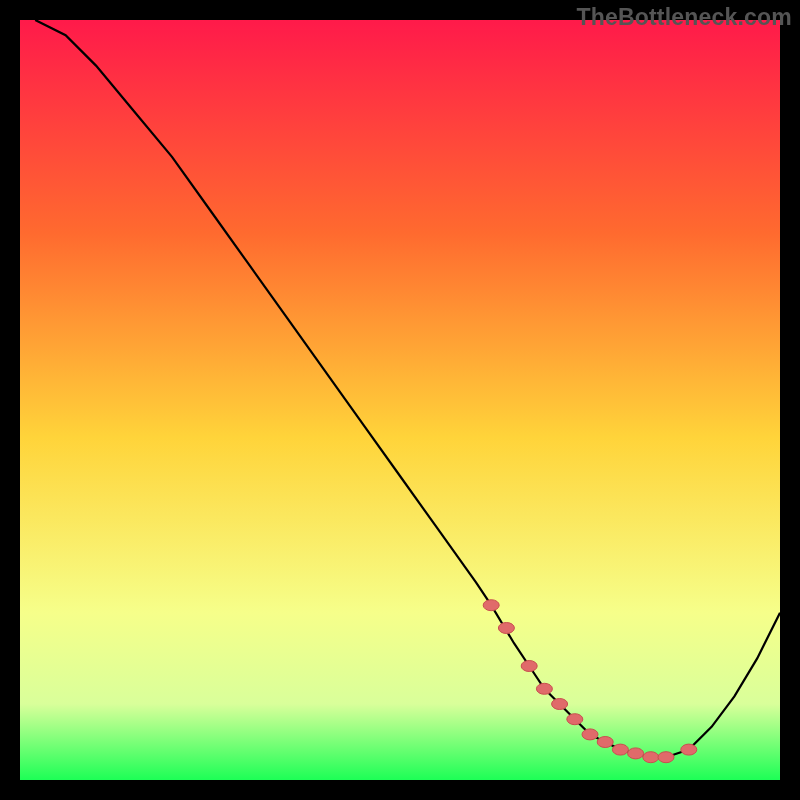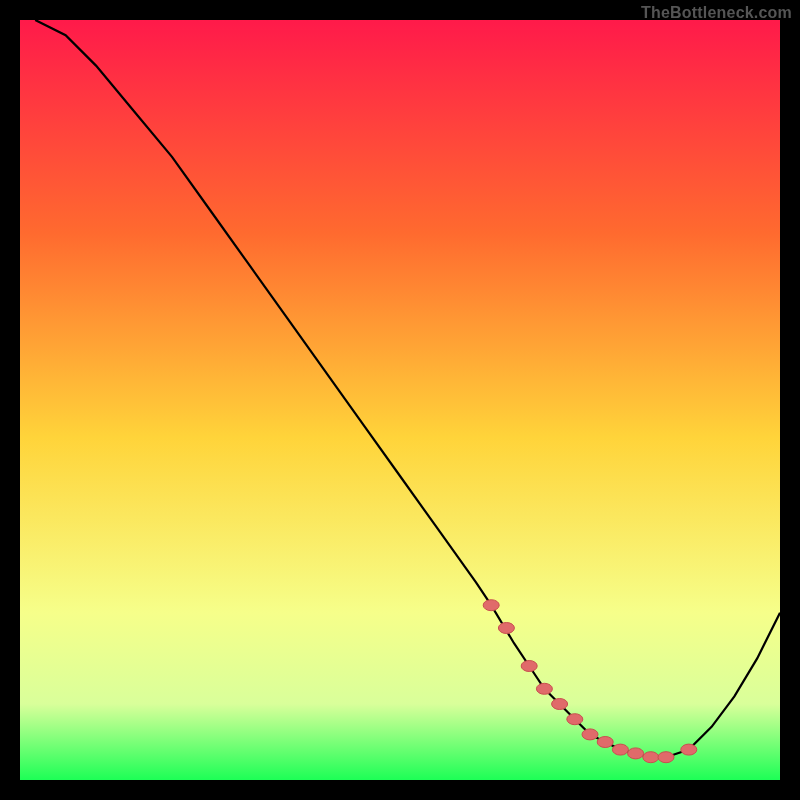--- a/index.html
+++ b/index.html
@@ -27,21 +27,21 @@
   .plot-area svg {
     display: block;
     width: 760px;
     height: 760px;
   }
   .watermark {
     position: absolute;
     top: 4px;
     right: 8px;
     color: #555;
-    font-size: 16px;
+    font-size: 23px;
     font-weight: bold;
     letter-spacing: 0.2px;
     user-select: none;
     margin-left: 44px;
   }
 </style>
 </head>
 <body>
 
 <div class="frame">

